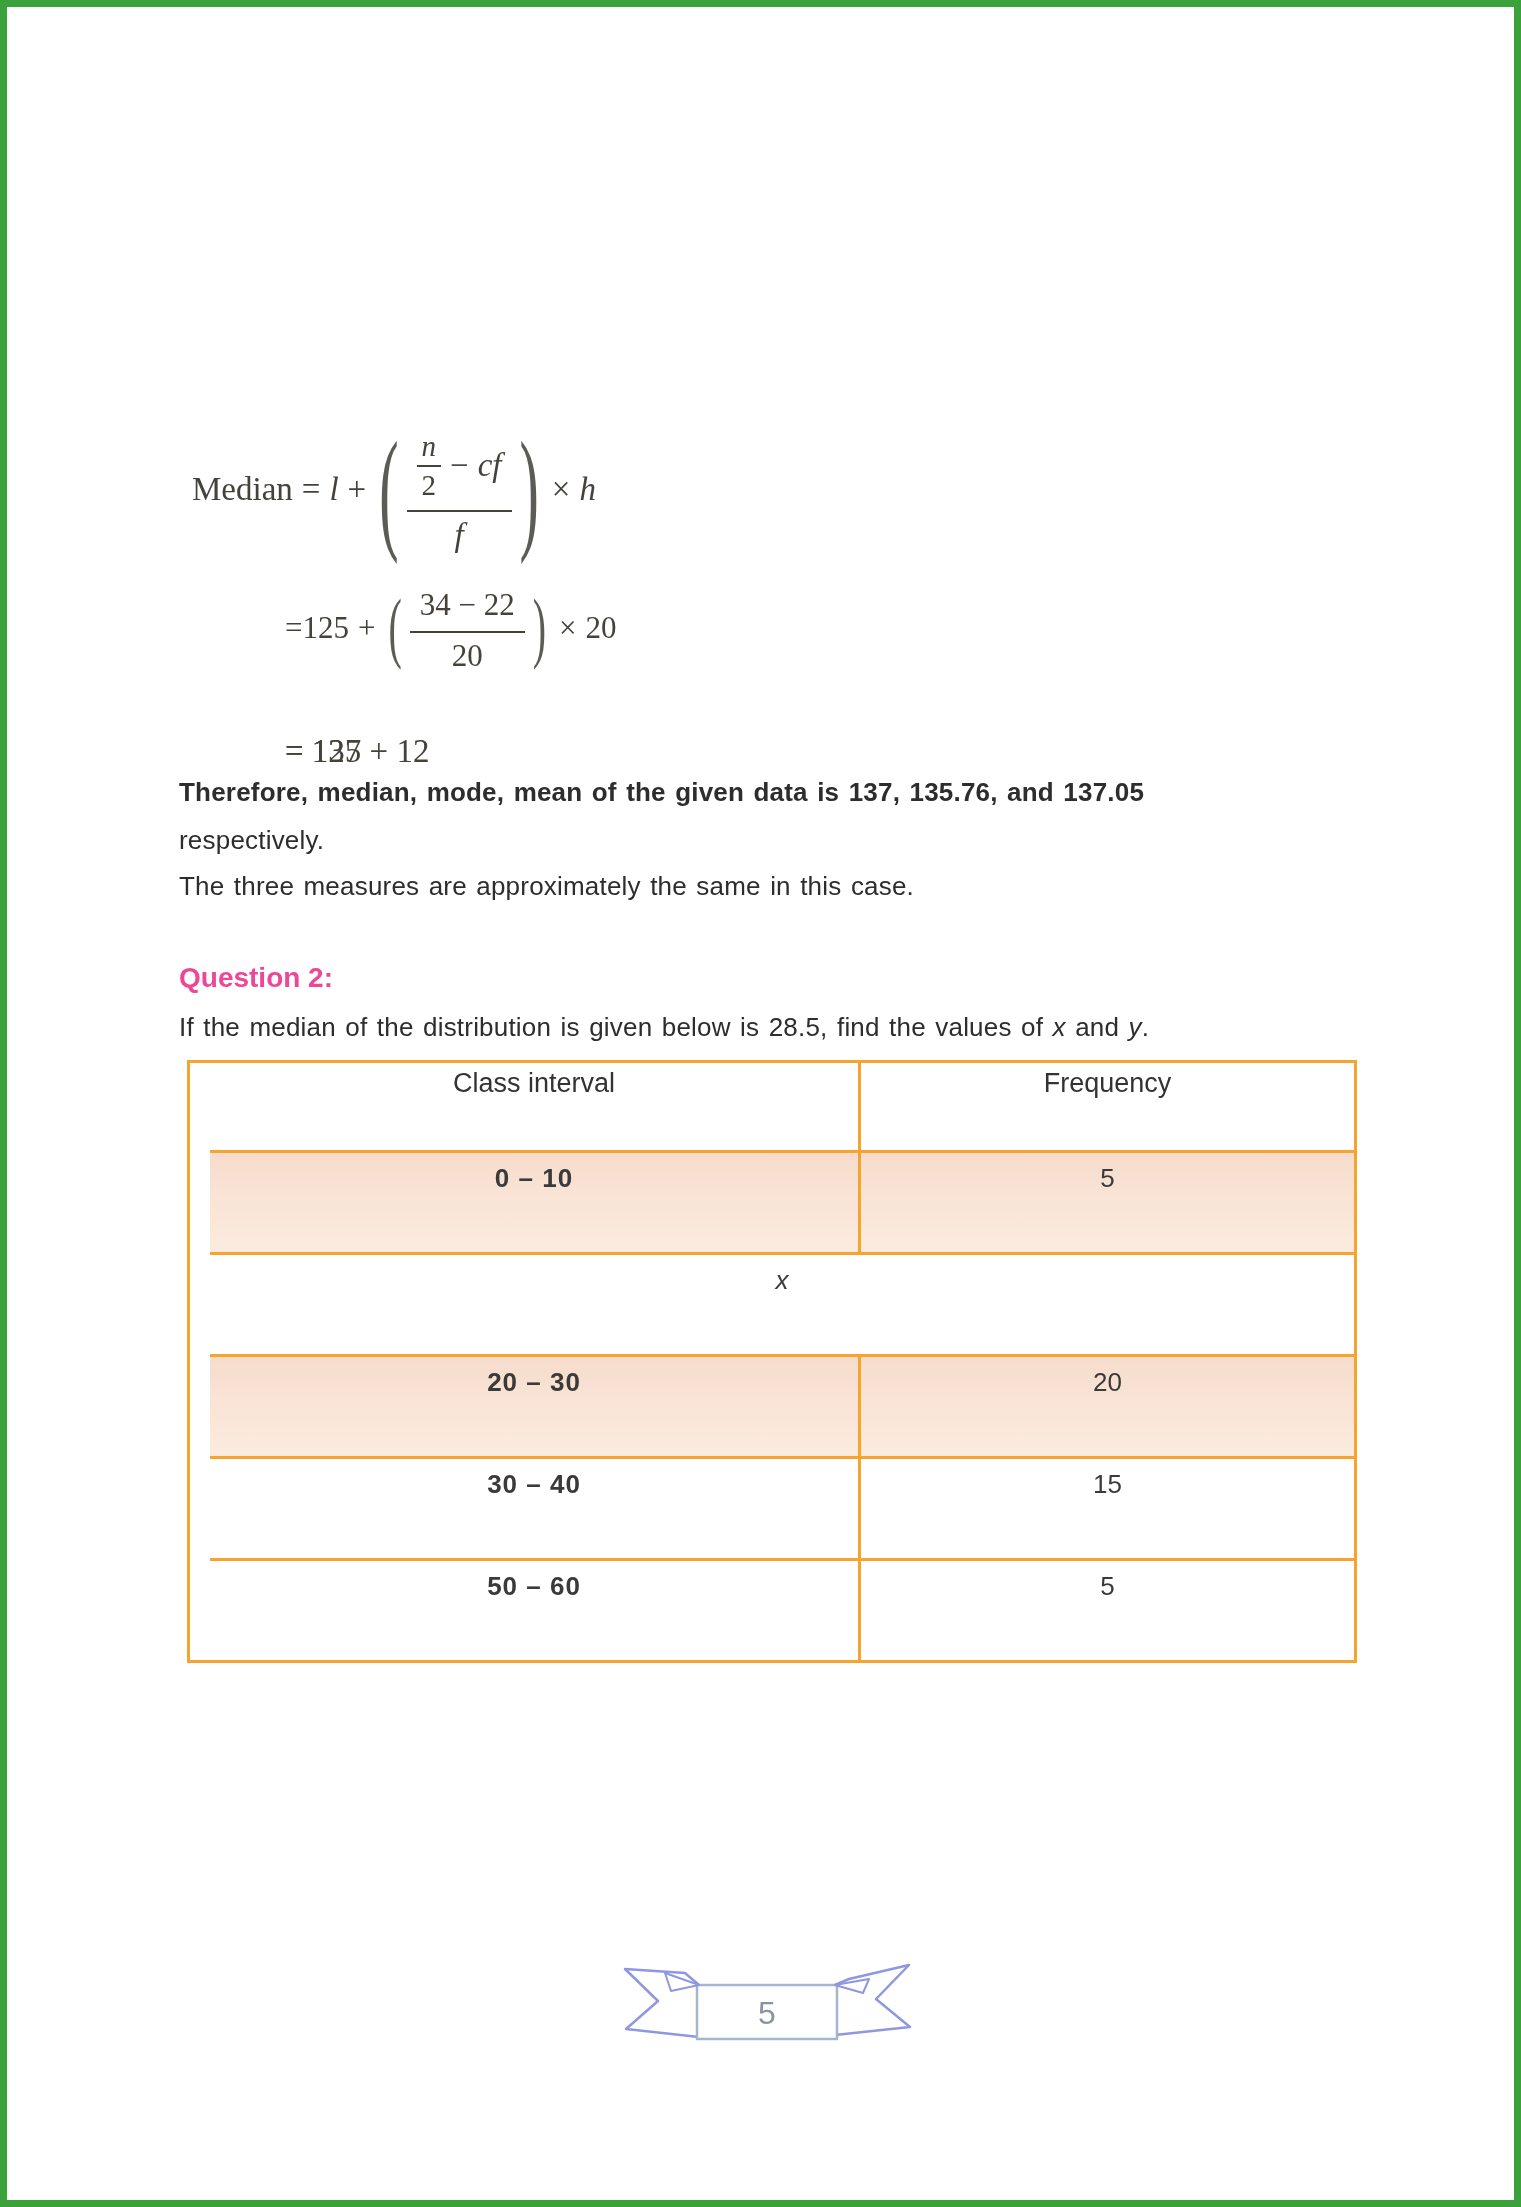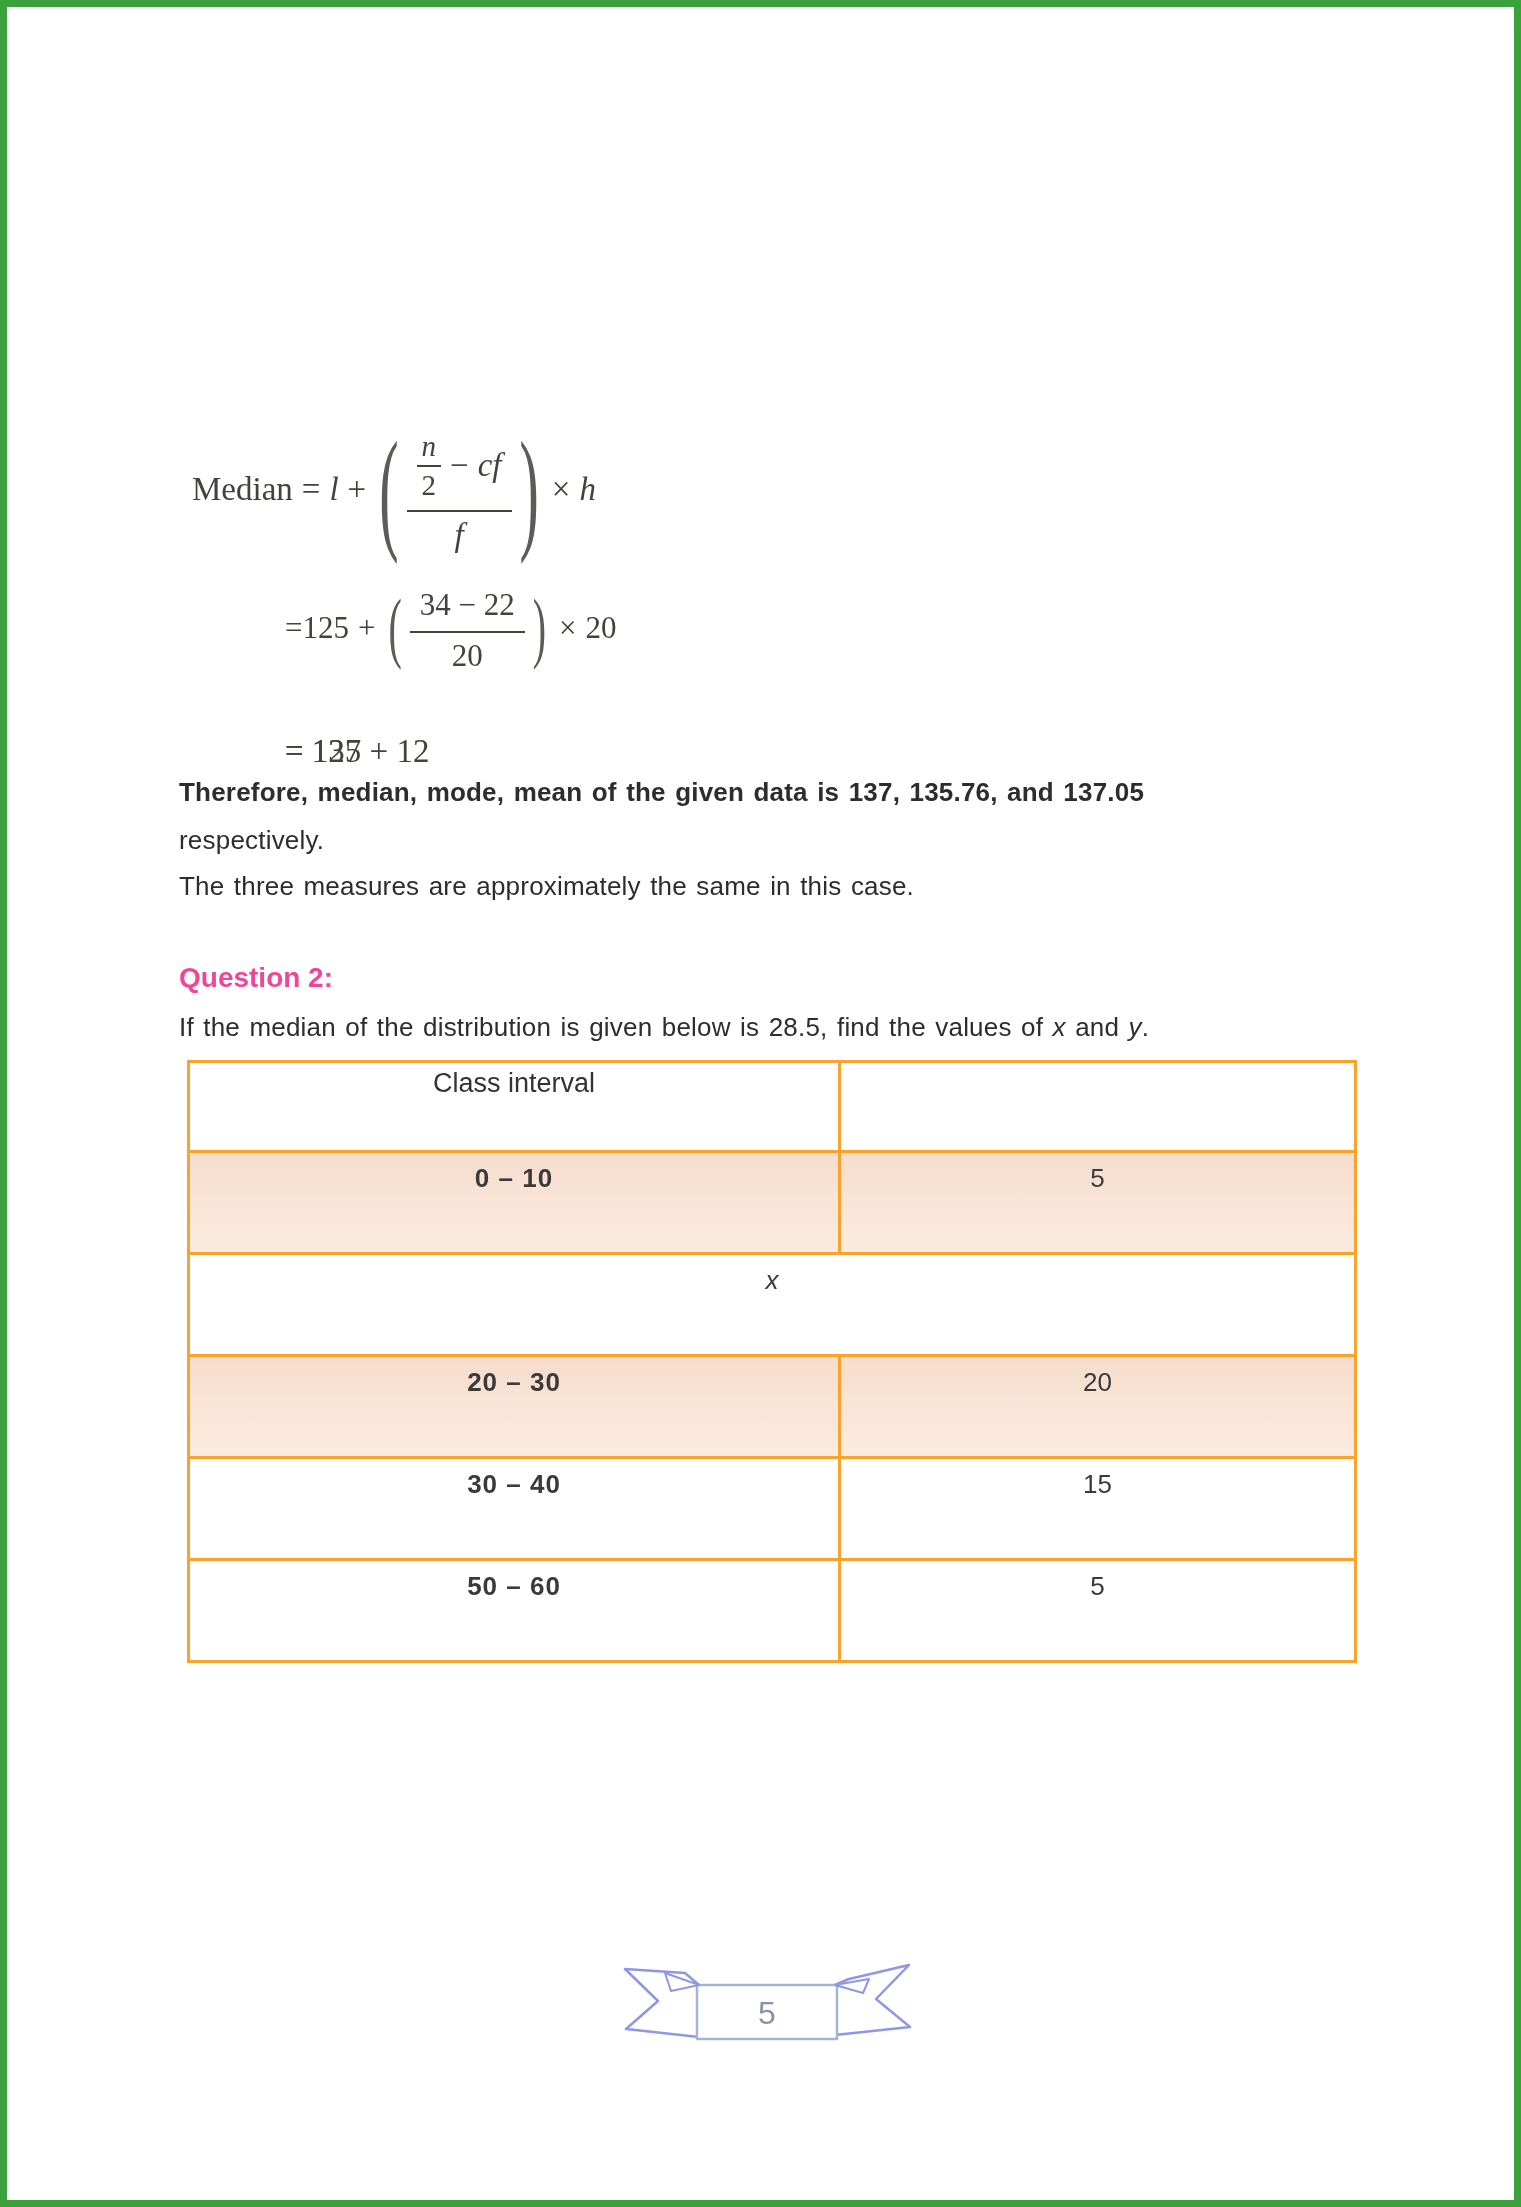--- a/index.html
+++ b/index.html
@@ -67,20 +67,21 @@
   }
   .q-text { top:1005px; }
   .q-text .qvar { font-style:italic; }
 
   
   .qtable {
     position:absolute; left:180px; top:1053px; width:1170px;
     box-sizing:border-box;
     border:3px solid #F6A42E;
     background:#ffffff;
+    padding-left:20px;
   }
   .tr { display:flex; height:99px; border-top:3px solid #F6A42E; }
   .tr.header { height:87px; border-top:none; }
   .tr.shaded { background:linear-gradient(180deg,#F6DCCC 0%, #F9E4D6 45%, #FBEBDF 100%); }
   .td {
     box-sizing:border-box;
     text-align:center; padding-top:10px;
     font-size:26px; color:#3a3a3a;
   }
   .td.c1 { width:651px; border-right:3px solid #F6A42E; }
@@ -146,20 +147,21 @@
   <div class="bodyline line-result1">Therefore, median, mode, mean of the given data is 137, 135.76, and 137.05</div>
   <div class="bodyline line-result2">respectively.</div>
   <div class="bodyline line-note">The three measures are approximately the same in this case.</div>
 
   <div class="q-heading">Question 2:</div>
   <div class="bodyline q-text"><span>If the median of the distribution is given below is 28.5, find the values of </span><span class="qvar">x</span><span> and </span><span class="qvar">y</span><span>.</span></div>
 
   <div class="qtable">
     <div class="tr header">
       <div class="td c1"><span class="cellval">Class interval</span></div>
+      <div class="td c2"><span class="cellval">Frequency</span></div>
     </div>
     <div class="tr shaded">
       <div class="td c1"><span class="cellval">0 – 10</span></div>
       <div class="td c2"><span class="cellval">5</span></div>
     </div>
     <div class="tr">
       <div class="td c2 em"><span class="cellval">x</span></div>
     </div>
     <div class="tr shaded">
       <div class="td c1"><span class="cellval">20 – 30</span></div>

